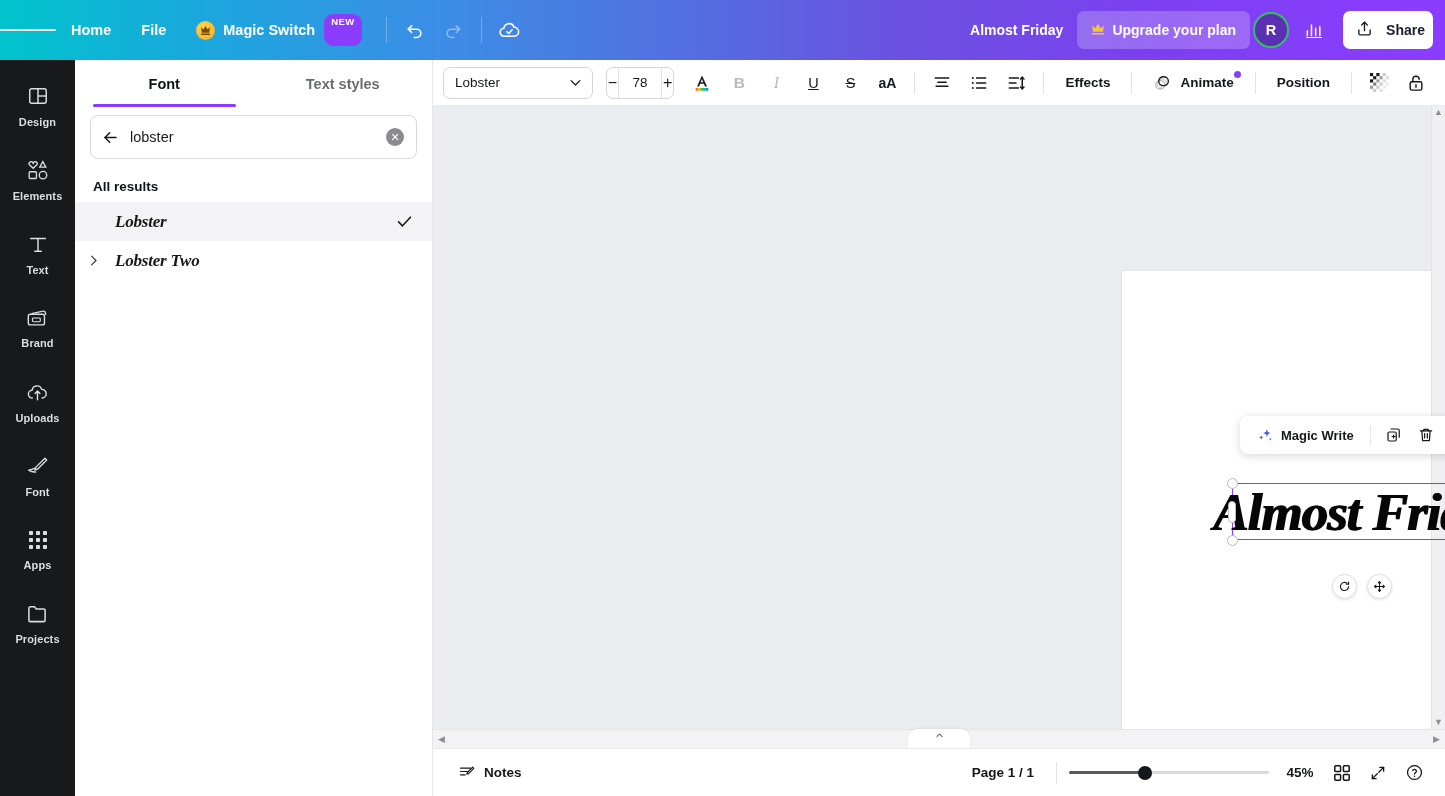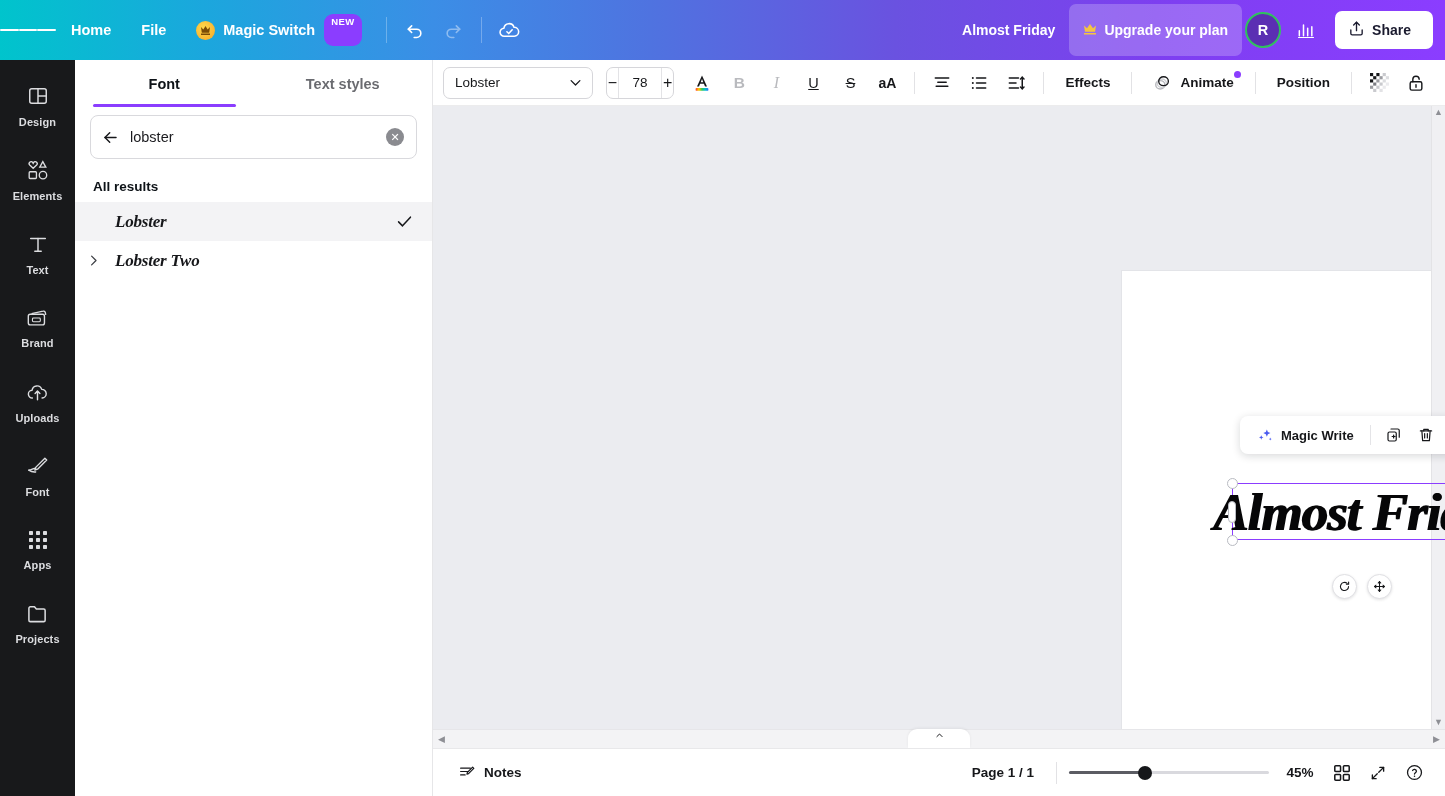--- a/index.html
+++ b/index.html
@@ -37,38 +37,38 @@
   }
   .tb-div { width: 1px; height: 26px; background: rgba(255,255,255,.28); margin: 0 9px; }
   .icon-btn {
     width: 38px; height: 38px; border-radius: 7px; display:flex; align-items:center; justify-content:center;
     cursor: pointer; flex: 0 0 auto;
   }
   .icon-btn.dim { opacity: .42; cursor: default; }
   .tb-right { margin-left: auto; display: flex; align-items: center; padding-right: 12px; gap: 2px; }
   .doc-title { font-size: 14px; font-weight: 700; margin-right: 12px; white-space: nowrap; }
   .upgrade {
-    background: rgba(255,255,255,.22); border-radius: 7px; height: 52px;
+    background: rgba(255,255,255,.22); border-radius: 7px; height: 38px;
     display: flex; align-items: center; padding: 0 14px; font-size: 14px; font-weight: 700; cursor: pointer;
     white-space: nowrap;
   }
   .avatars { display: flex; align-items: center; margin-left: 10px; margin-right: 4px; }
   .avatar {
     width: 36px; height: 36px; border-radius: 50%; background: #5b2fb3; color: #fff;
     display: flex; align-items: center; justify-content: center; font-size: 14.5px; font-weight: 700;
     border: 2.5px solid #2fbf5e; cursor: pointer; position: relative; z-index: 2;
   }
   .add-collab {
     width: 36px; height: 36px; border-radius: 50%; background: rgba(255,255,255,.2);
     display:flex; align-items:center; justify-content:center; margin-left: -9px; cursor:pointer;
     font-size: 20px; font-weight: 300; color:#fff; line-height:1; padding-left:8px;
   }
   .share-btn {
     background: #fff; color: #1a1a2e; border-radius: 7px; height: 38px; margin-left: 8px;
-    display: flex; align-items: center; gap: 7px; padding: 0 22px 0 13px;
+    display: flex; align-items: center; gap: 13px; padding: 0 8px 0 13px;
     font-size: 14px; font-weight: 700; cursor: pointer; white-space: nowrap; justify-content: space-between;
   }
 
   
   .body { flex: 1; display: flex; min-height: 0; }
 
   
   .rail {
     width: 75px; flex: 0 0 75px; background: #18191b; display: flex; flex-direction: column;
     align-items: center; padding-top: 10px; gap: 2px;

